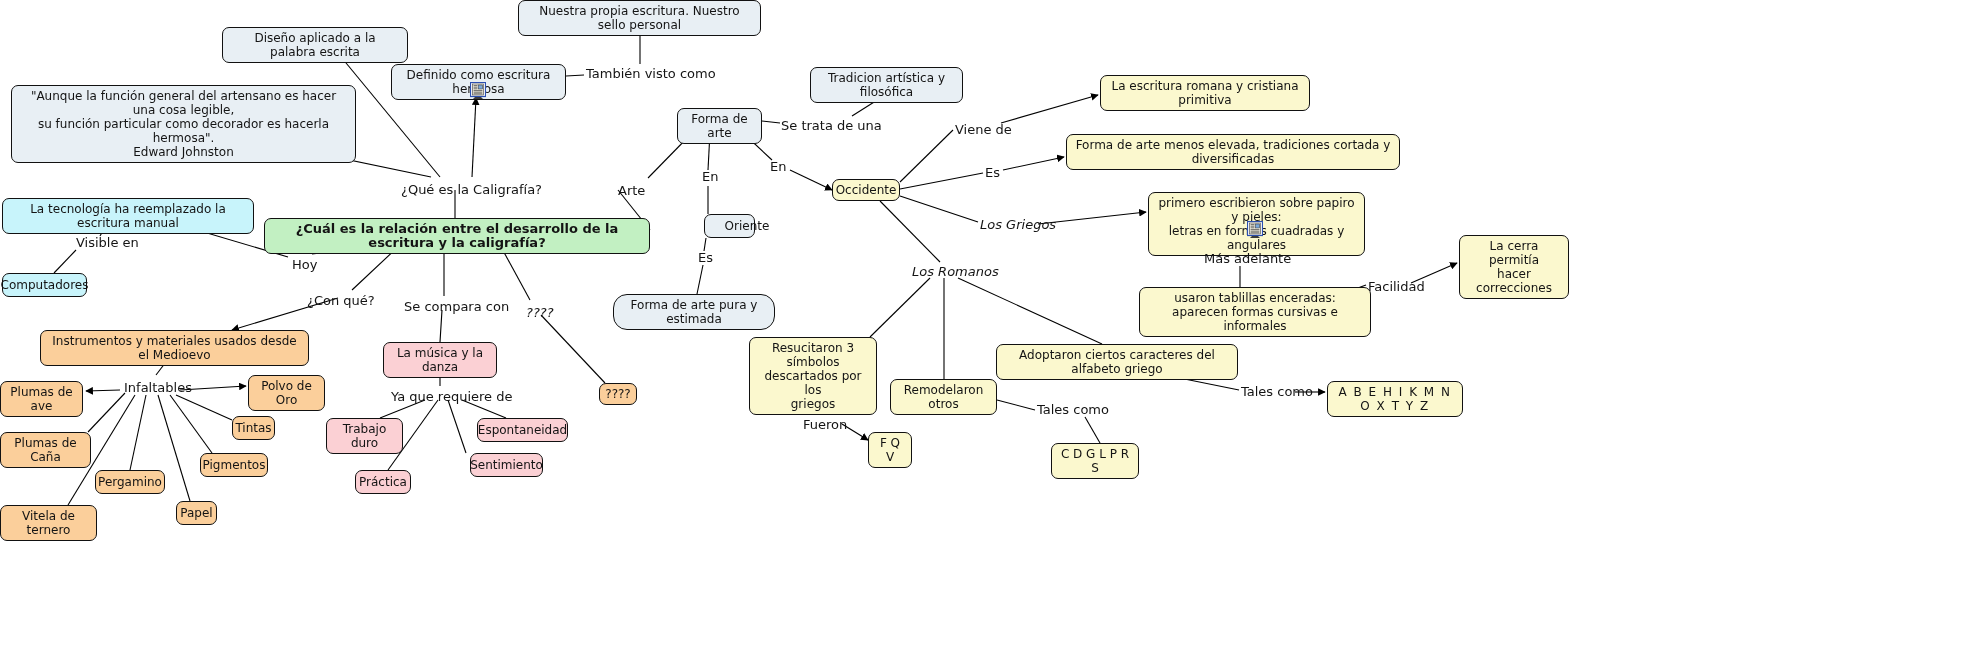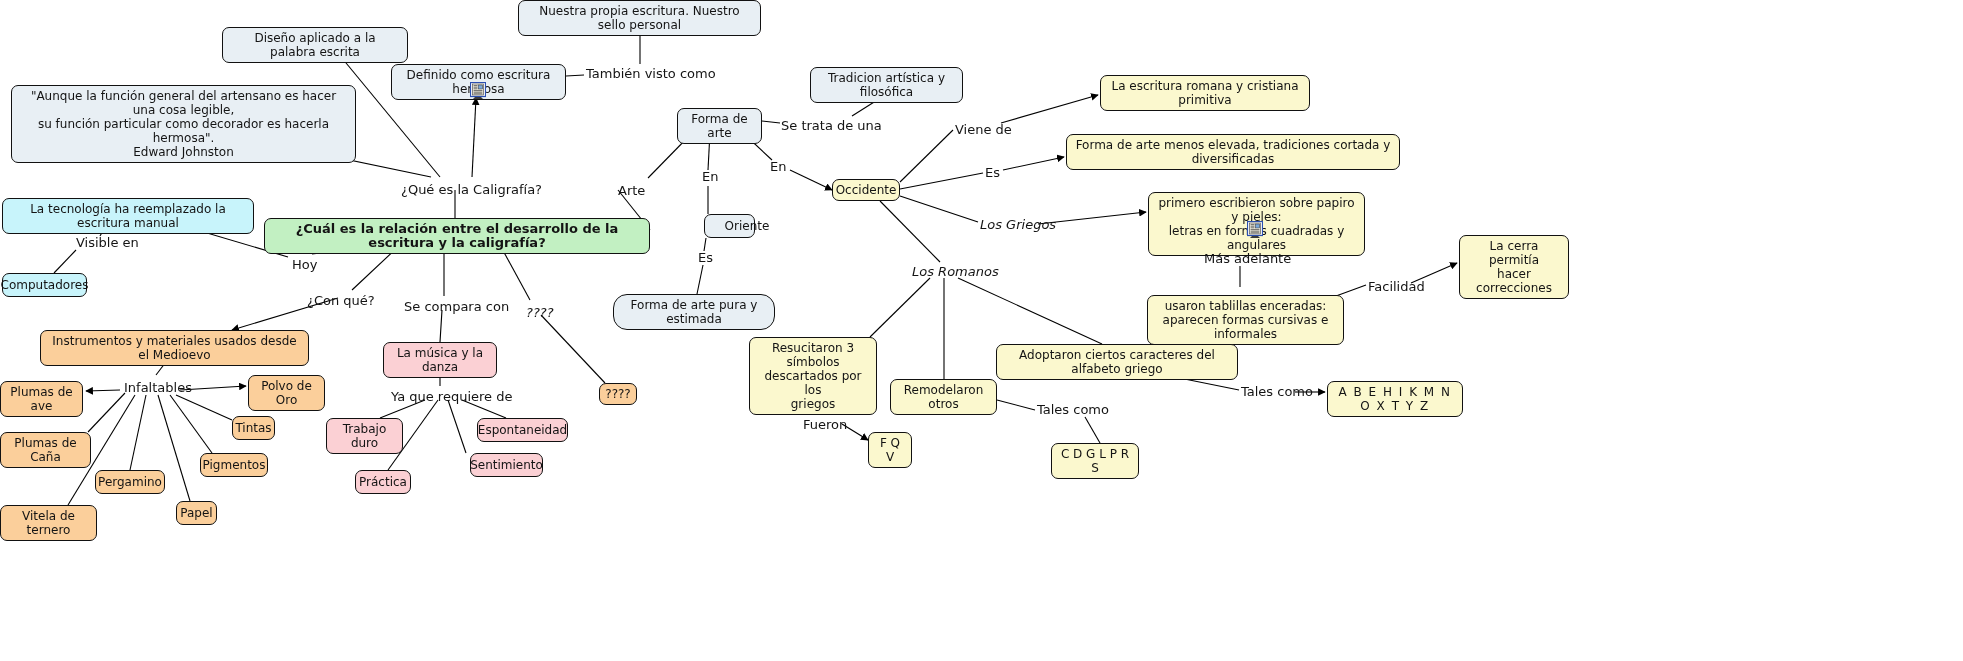--- a/index.html
+++ b/index.html
@@ -157,21 +157,21 @@
       <div class="node n-blue" style="left: 677px; top: 108px; width: 85px; min-height: 24px;">Forma de arte</div>
       <div class="node n-cyan" style="left: 2px; top: 198px; width: 252px; min-height: 24px;">La tecnología ha reemplazado la escritura manual</div>
       <div class="node n-yellow" style="left: 832px; top: 179px; width: 68px; min-height: 22px;">Occidente</div>
       <div class="node n-yellow" style="left: 1148px; top: 192px; width: 217px; min-height: 40px;">primero escribieron sobre papiro y pieles:
 letras en formas cuadradas y angulares</div>
       <div class="node n-blue" style="left: 704px; top: 214px; width: 44px; min-height: 24px; padding-left: 42px;">Oriente</div>
       <div class="node n-green" style="left: 264px; top: 218px; width: 386px; min-height: 27px;">¿Cuál es la relación entre el desarrollo de la escritura y la caligrafía?</div>
       <div class="node n-yellow" style="left: 1459px; top: 235px; width: 110px; min-height: 36px;">La cerra permitía
 hacer correcciones</div>
       <div class="node n-cyan" style="left: 2px; top: 273px; width: 85px; min-height: 24px;">Computadores</div>
-      <div class="node n-yellow" style="left: 1139px; top: 295px; width: 197px; min-height: 38px; margin-left: 8px;">usaron tablillas enceradas:
+      <div class="node n-yellow" style="left: 1139px; top: 287px; width: 232px; min-height: 38px;">usaron tablillas enceradas:
 aparecen formas cursivas e informales</div>
       <div class="node n-blue" style="left: 613px; top: 294px; width: 162px; min-height: 24px; border-radius: 14px;">Forma de arte pura y estimada</div>
       <div class="node n-orange" style="left: 40px; top: 330px; width: 269px; min-height: 24px;">Instrumentos y materiales usados desde el Medioevo</div>
       <div class="node n-yellow" style="left: 749px; top: 337px; width: 128px; min-height: 51px;">Resucitaron 3 símbolos
 descartados por los
 griegos</div>
       <div class="node n-pink" style="left: 383px; top: 342px; width: 114px; min-height: 24px;">La música y la danza</div>
       <div class="node n-yellow" style="left: 996px; top: 344px; width: 242px; min-height: 24px;">Adoptaron ciertos caracteres del alfabeto griego</div>
       <div class="node n-yellow" style="left: 890px; top: 379px; width: 107px; min-height: 24px;">Remodelaron otros</div>
       <div class="node n-orange" style="left: 248px; top: 375px; width: 77px; min-height: 24px;">Polvo de Oro</div>

